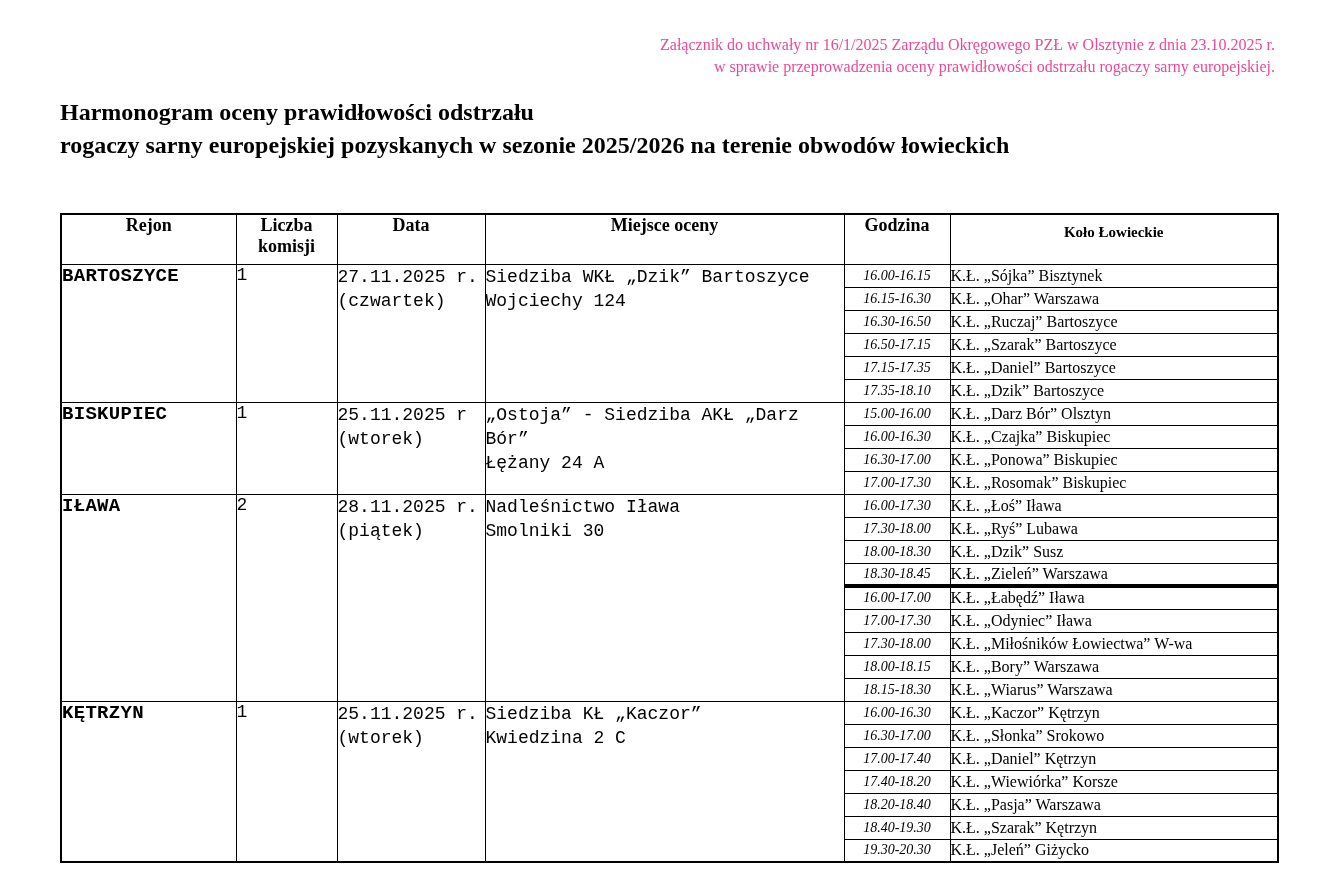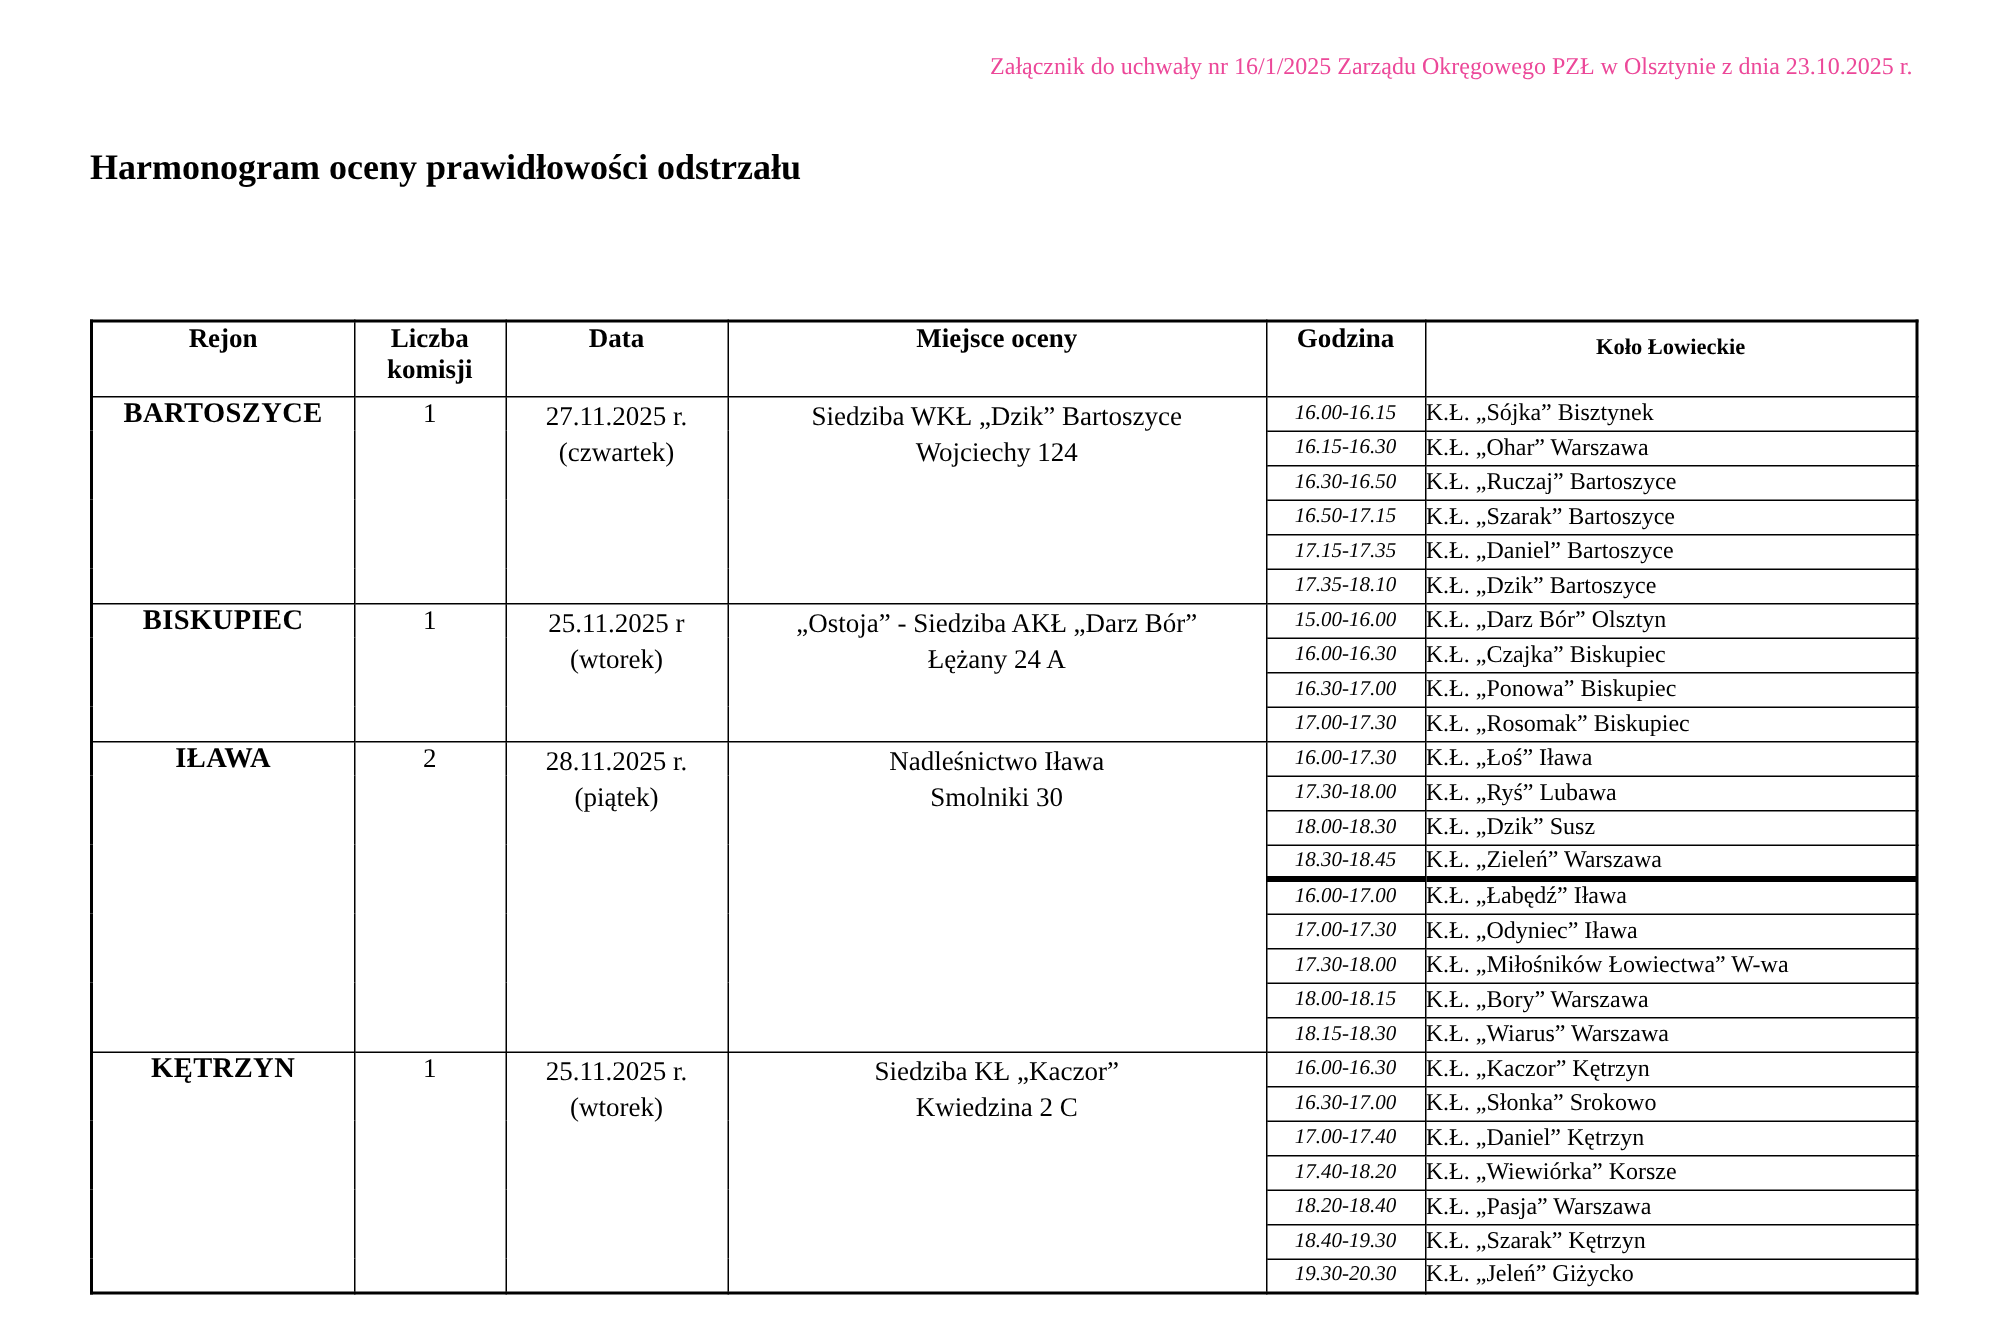--- a/index.html
+++ b/index.html
@@ -25,21 +25,21 @@
   }
   tr.header-row { height:50px; }
   th.col-header {
     font-weight:bold; font-size:18px; vertical-align:top;
     padding-top:5px; text-align:center; line-height:21px;
   }
   th.col-header.small { font-size:15px; padding-top:7px; }
   th.col-header.wrap { padding-left:12px; padding-right:12px;margin-left:42px; }
   tr.slot-row { height:23px; }
   td.rejon-cell, td.liczba-cell, td.data-cell, td.miejsce-cell {
-    vertical-align:top; text-align:center;
+    vertical-align:top; font-family:Liberation Mono, monospace;
   }
   td.rejon-cell { font-weight:bold; font-size:19px; padding-top:3px; letter-spacing:0.3px; }
   td.liczba-cell { font-size:18px; padding-top:3px; }
   td.data-cell { font-size:18px; padding-top:3px; line-height:24px; }
   td.miejsce-cell { font-size:18px; padding-top:3px; line-height:24px; }
   td.godzina-cell {
     font-size:14px; text-align:center; vertical-align:middle; line-height:14px;font-style:italic;
   }
   td.kolo-cell {
     font-size:16px; text-align:left; vertical-align:middle;
@@ -49,24 +49,26 @@
     border-bottom:4px solid #000;
   }
 </style>
 </head>
 <body>
 
 <div class="page">
 
   <div class="annex">
     <div>Załącznik do uchwały nr 16/1/2025 Zarządu Okręgowego PZŁ w Olsztynie z dnia 23.10.2025 r.</div>
+    <div>w sprawie przeprowadzenia oceny prawidłowości odstrzału rogaczy sarny europejskiej.</div>
   </div>
 
   <div class="doc-title">
     <div>Harmonogram oceny prawidłowości odstrzału</div>
+    <div>rogaczy sarny europejskiej pozyskanych w sezonie 2025/2026 na terenie obwodów łowieckich</div>
   </div>
 
   <table class="schedule">
     <colgroup id="schedule-colgroup">
         <col style="width: 175px;">
         <col style="width: 101px;">
         <col style="width: 148px;">
         <col style="width: 359px;">
         <col style="width: 106px;">
         <col style="width: 328px;">

